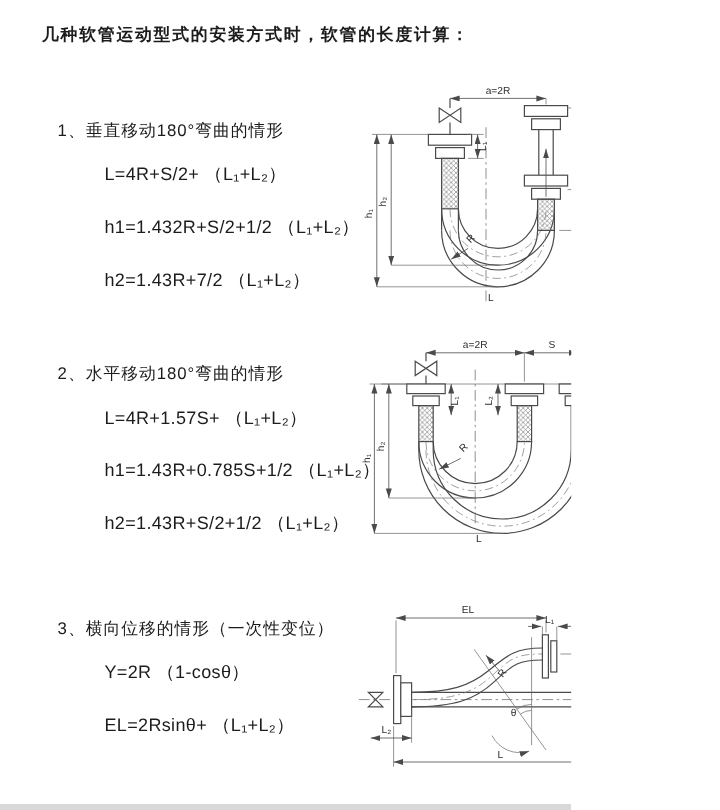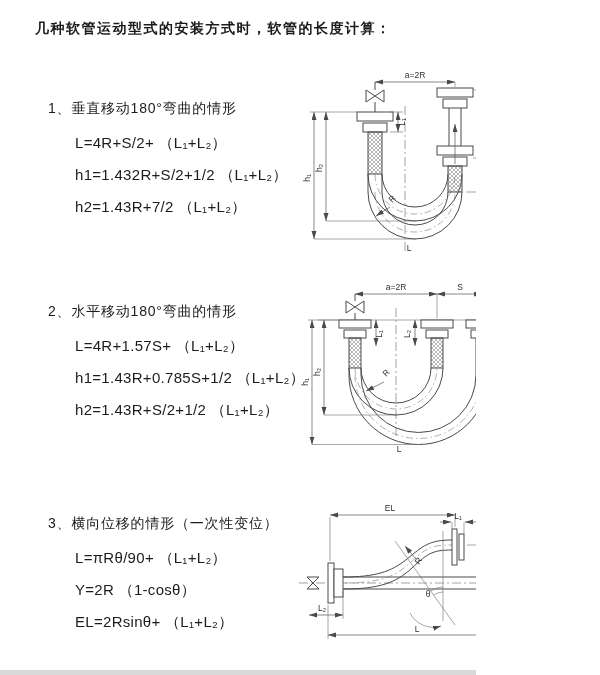--- a/index.html
+++ b/index.html
@@ -1,21 +1,21 @@
 <!DOCTYPE html>
 <html><head>
 <meta charset="utf-8">
 <style>
   html,body{margin:0;padding:0;background:#fff;}
   .page{position:relative;width:476px;height:675px;background:#ffffff;overflow:hidden;
         font-family:"Liberation Sans","DejaVu Sans",sans-serif;color:#1c1c1c;}
   .title{position:absolute;left:35px;top:20px;font-size:14px;font-weight:700;letter-spacing:1.5px;}
   .section{position:absolute;left:48px;}
   .heading{font-size:14px;font-weight:400;letter-spacing:.8px;margin:0 0 9px 0;}
-  .formula{font-size:15px;line-height:32px;margin:0;padding-left:27px;letter-spacing:.3px;white-space:pre;}
+  .formula{font-size:15px;line-height:32px;margin:12px;padding-left:27px;letter-spacing:.3px;white-space:pre;}
   .diag{position:absolute;}
   svg{display:block;}
   svg text{font-family:"Liberation Sans","DejaVu Sans",sans-serif;fill:#2e2e2e;font-size:8.5px;}
   .ln{stroke:#4a4a4a;stroke-width:1;fill:none;}
   .fl{stroke:#4a4a4a;stroke-width:1;fill:#ffffff;}
   .thin{stroke:#6b6b6b;stroke-width:.6;fill:none;}
   .dim{stroke:#555;stroke-width:.7;fill:none;}
   .cl{stroke:#7a7a7a;stroke-width:.7;fill:none;stroke-dasharray:9 3 2 3;}
   .hc{stroke:#7a7a7a;stroke-width:.6;fill:none;stroke-dasharray:7 3 1.5 3;}
   .scan-edge{position:absolute;left:0;right:0;bottom:0;height:5px;background:#d9d9d9;}
@@ -36,21 +36,20 @@
 
   <div class="section" style="top:303px;">
     <p class="heading">2、水平移动180°弯曲的情形</p>
     <p class="formula">L=4R+1.57S+ （L₁+L₂）</p>
     <p class="formula">h1=1.43R+0.785S+1/2 （L₁+L₂）</p>
     <p class="formula">h2=1.43R+S/2+1/2 （L₁+L₂）</p>
   </div>
 
   <div class="section" style="top:515px;">
     <p class="heading">3、横向位移的情形（一次性变位）</p>
-    <p class="formula">L=πRθ/90+ （L₁+L₂）</p>
     <p class="formula">Y=2R （1-cosθ）</p>
     <p class="formula">EL=2Rsinθ+ （L₁+L₂）</p>
   </div>
 
   <div class="diag" style="left:300px;top:68px;">
   <svg width="240" height="195" viewBox="0 0 240 195">
     <defs>
       <marker id="ar1" markerWidth="10" markerHeight="7" refX="8" refY="2.5" orient="auto-start-reverse" markerUnits="userSpaceOnUse">
         <path d="M0,0 L8,2.5 L0,5 Z" fill="#4a4a4a"></path>
       </marker>

